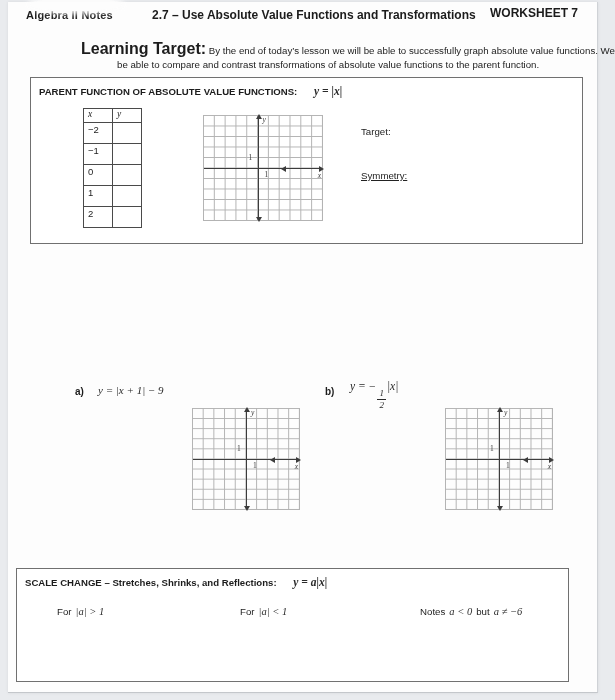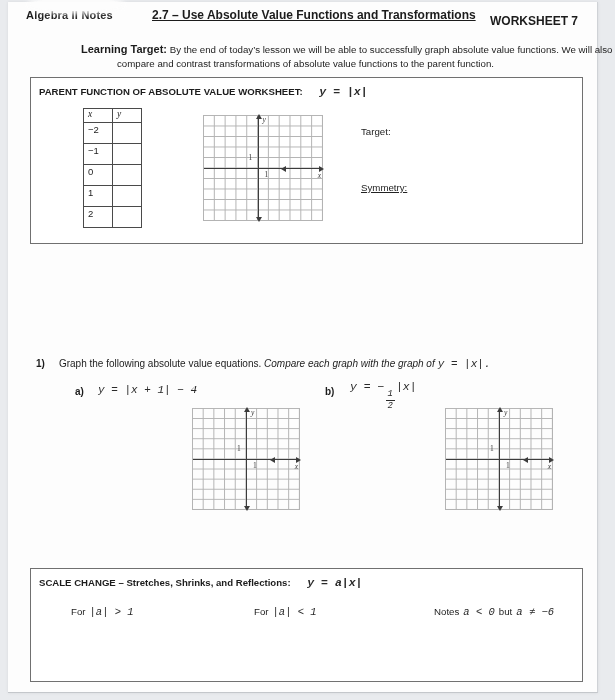--- a/index.html
+++ b/index.html
@@ -17,37 +17,37 @@
     box-shadow:0 0 3px rgba(0,0,0,.08);
   }
   .abs { position:absolute; }
 
   
   .course { left:18px; top:7px; font-weight:bold; font-size:11px; letter-spacing:.2px; }
   .smudge {
     left:22px; top:-4px; width:92px; height:13px; background:#fdfdfd;
     border-radius:50%; box-shadow:0 0 5px 3px #fdfdfd; opacity:.93;
   }
-  .title { left:144px; top:6px; font-weight:bold; font-size:12px; text-decoration:underline; }
-  .worksheet { left:482px; top:12px; font-weight:bold; font-size:12px; }
+  .title { left:144px; top:6px; font-weight:bold; font-size:12px; }
+  .worksheet { left:482px; top:4px; font-weight:bold; font-size:12px; }
 
   
   .lt {
     left:30px; top:30px; width:548px; font-size:9.7px; line-height:14px;
     padding-left:79px; text-indent:-79px;
   }
-  .lt b { font-size:11px;padding-left:43px; }
+  .lt b { font-size:16px;padding-left:43px; }
 
   
   .box { border:1px solid #707070; background:#fff; }
   .box1 { left:22px; top:75px; width:551px; height:165px; }
   .box2 { left:22px; top:252px; width:551px; height:87px; }
-  .box3 { left:22px; top:566px; width:551px; height:112px; }
+  .box3 { left:8px; top:566px; width:551px; height:112px; }
   .boxhead { position:absolute; left:8px; top:7px; font-weight:bold; font-size:9.6px; white-space:nowrap; }
-  .math { font-family:Liberation Mono, monospace; font-style:italic; font-size:11px; color:#2a2a2a; white-space:nowrap; }
+  .math { font-family:Liberation Serif, serif; font-style:italic; font-size:11px; color:#2a2a2a; white-space:nowrap; }
   .boxhead .math { margin-left:14px; font-size:11.5px; }
 
   
   .xytable { left:52px; top:30px; border-collapse:collapse; }
   .xytable td {
     border:1px solid #4a4a4a; width:24px; padding:0 0 0 4px;
     font-size:9.5px; vertical-align:top;
   }
   .xytable tr.h td { height:13px; font-family:"Liberation Serif", serif; font-style:italic; }
   .xytable tr.d td { height:19px; padding-top:1px; }
@@ -103,21 +103,21 @@
 
   <span class="abs course">Algebra II Notes</span>
   <div class="abs smudge"></div>
   <span class="abs title">2.7 – Use Absolute Value Functions and Transformations</span>
   <span class="abs worksheet">WORKSHEET 7</span>
 
   <p class="abs lt"><b>Learning Target:</b> <span>By the end of today’s lesson we will be able to successfully graph absolute value functions. We will also be able to compare and contrast transformations of absolute value functions to the parent function.</span></p>
 
   <div class="abs box box1">
     <div class="boxhead">
-      <span>PARENT FUNCTION OF ABSOLUTE VALUE WORKSHEET:</span>
+      <span>PARENT FUNCTION OF ABSOLUTE VALUE FUNCTIONS:</span>
       <span class="math">y = |x|</span>
     </div>
 
     <table class="abs xytable">
       <tbody>
           <tr class="h">
         <td>x</td>
         <td>y</td>
       </tr>
       <tr class="d">
@@ -151,30 +151,27 @@
       <i class="ar dn"></i>
       <i class="ar lt"></i>
       <i class="ar rt"></i>
       <span class="gl ylab">y</span>
       <span class="gl xlab">x</span>
       <span class="gl oney">1</span>
       <span class="gl onex">1</span>
     </div>
 
     <span class="abs fieldlab" style="left:330px; top:48px;">Target:</span>
-    <span class="abs fieldlab" style="left:330px; top:104px;text-decoration:underline;">Symmetry:</span>
-  </div>
-
-
-  <div class="abs q1line">
-    <span class="num">1)</span><span>Graph the following absolute value equations. </span><span class="it">Compare each graph with the graph of</span><span class="math">y = |x|.</span>
-  </div>
+    <span class="abs fieldlab" style="left:330px; top:92px;text-decoration:underline;">Symmetry:</span>
+  </div>
+
+
 
   <span class="abs partlab" style="left:67px; top:384px;">a)</span>
-  <span class="abs math" style="left:90px; top:382px;">y = |x + 1| − 4</span>
+  <span class="abs math" style="left:90px; top:382px;">y = |x + 1| − 9</span>
 
   <span class="abs partlab" style="left:317px; top:384px;">b)</span>
   <span class="abs math beq" style="left:342px; top:378px;">
     <span>y = −</span><span class="frac">
         <span class="fn">1</span>
         <span class="fd">2</span>
       </span><span>|x|</span>
   </span>
 
   <div class="graph graph-std" style="left:184px; top:406px; width:108px; height:102px;">

